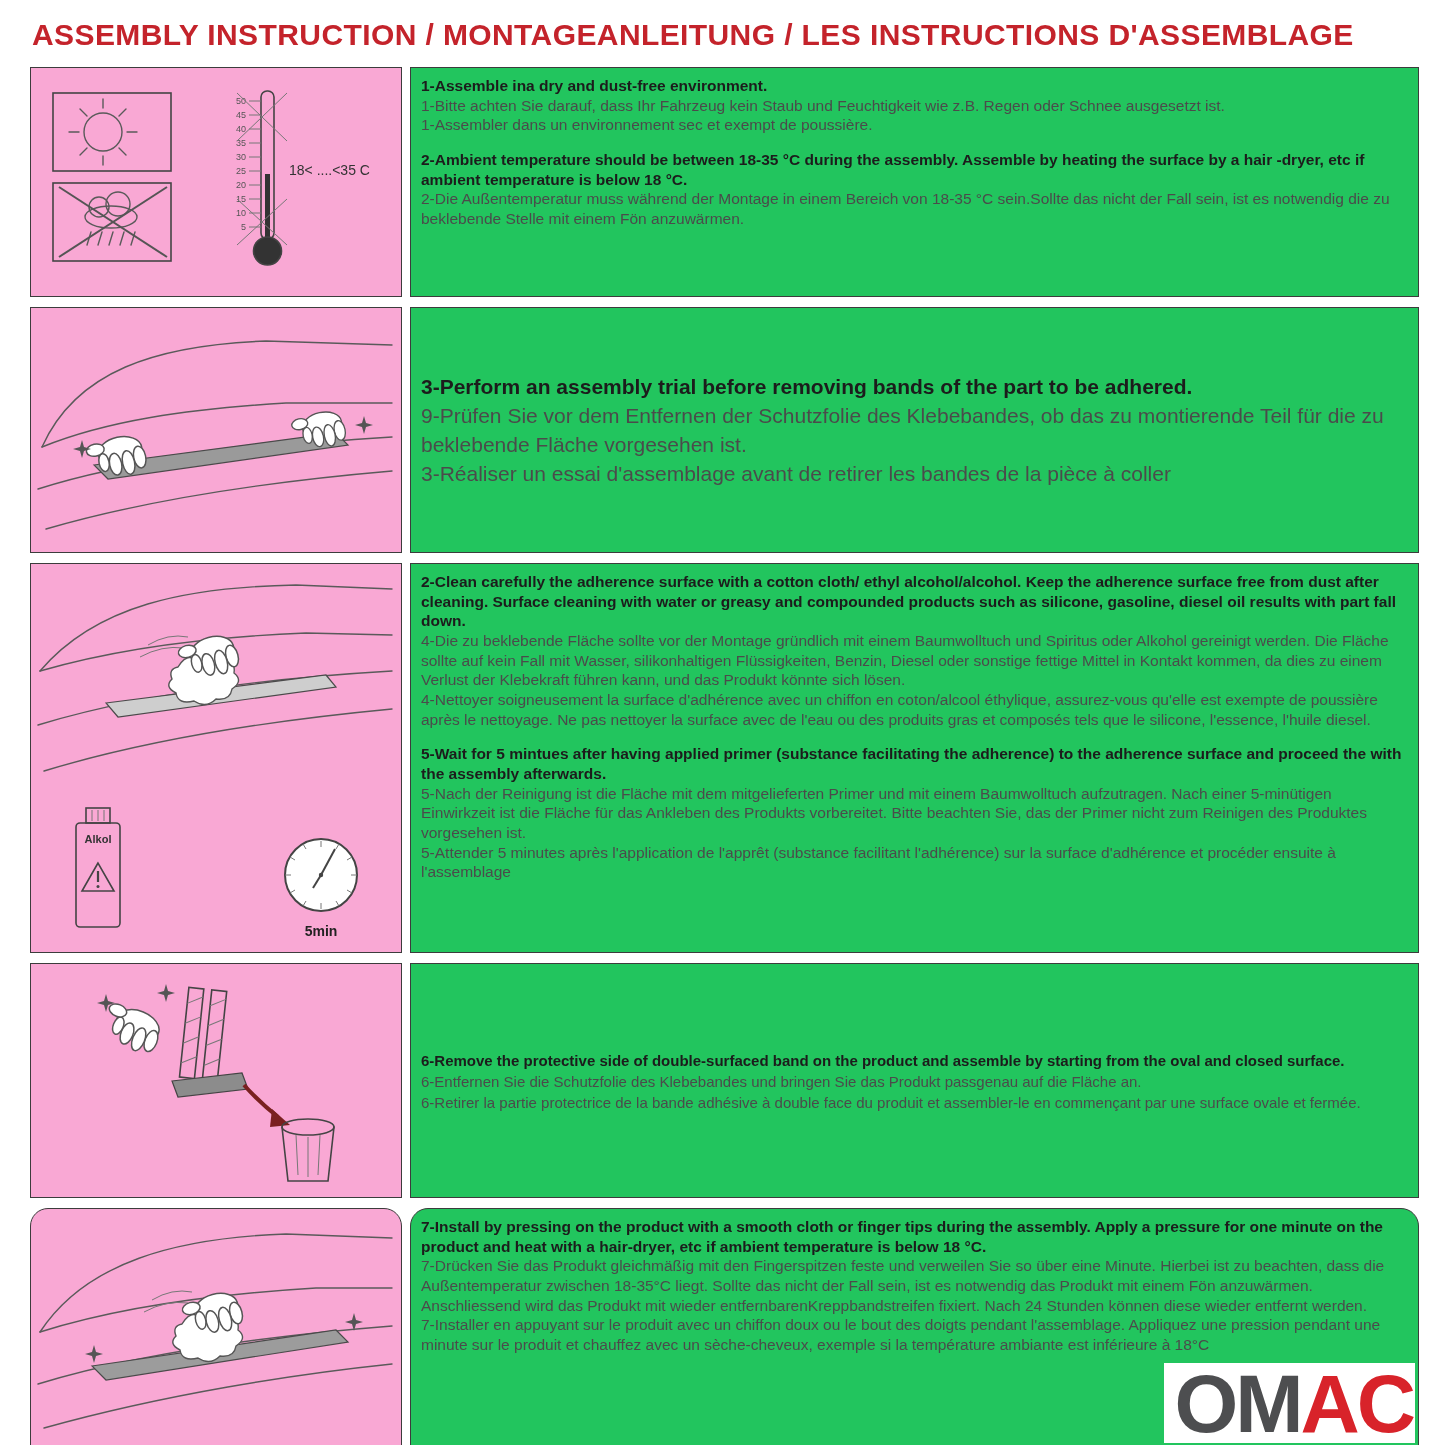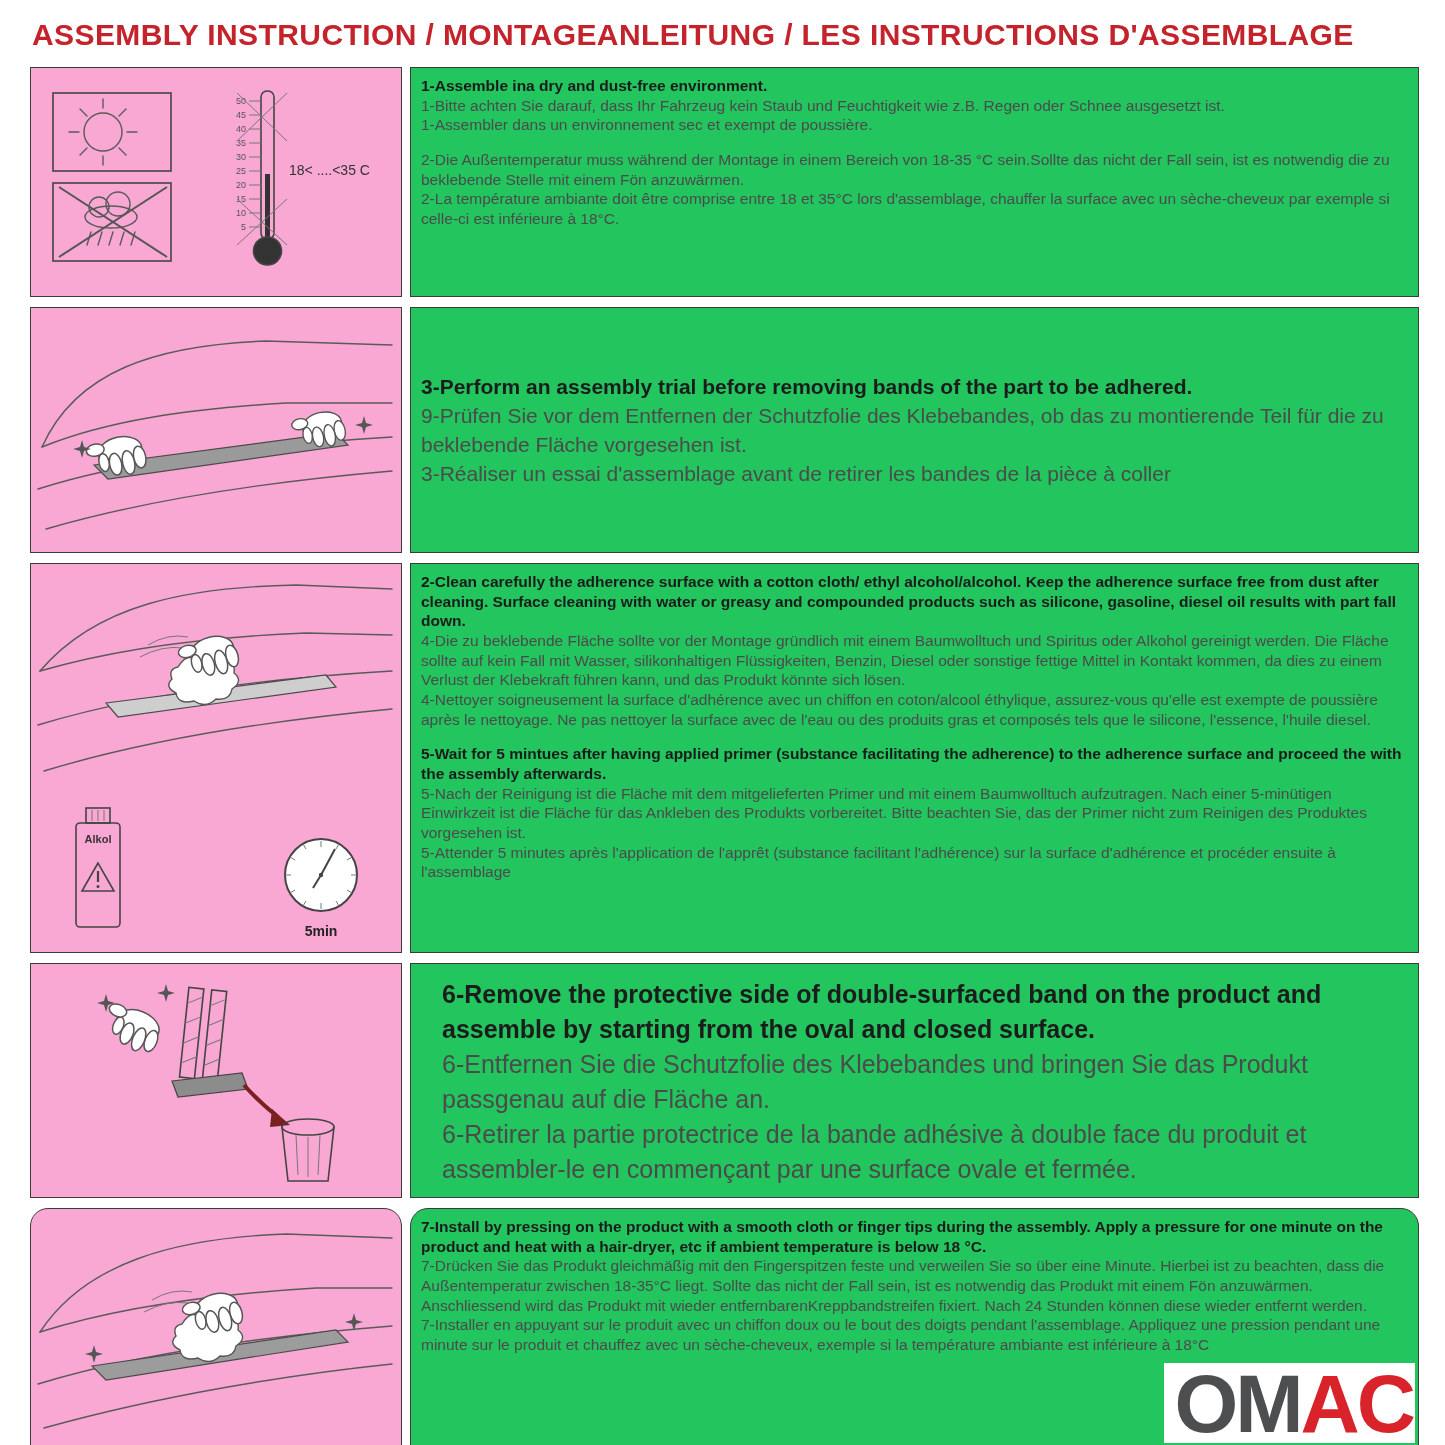--- a/index.html
+++ b/index.html
@@ -38,21 +38,21 @@
   .txt.center { display:flex; flex-direction:column; justify-content:center; }
   .r1 { height:230px; }
   .r2 { height:246px; }
   .r3 { height:390px; }
   .r4 { height:235px; }
   .r5 { height:260px;border-radius:18px; }
   p { color:#4b4b4b; }
   p.b { font-weight:bold; color:#1c1c1c; }
   .fs-s p { font-size:15.5px; line-height:1.27; }
   .fs-l p { font-size:21px;  line-height:1.38; }
-  .fs-m p { font-size:25px;  line-height:1.4;margin-left:21px;  }
+  .fs-m p { font-size:15px;  line-height:1.4;  }
   .gap-s { height:15px; }
   svg { display:block; }
   .sk   { stroke:#5a5a5a; stroke-width:1.4; fill:none; stroke-linecap:round; }
   .sk2  { stroke:#444;    stroke-width:1.6; fill:none; stroke-linecap:round; }
   .thin { stroke:#777;    stroke-width:1;   fill:none; }
   .logo {
     position:absolute; right:30px; bottom:2px;
     background:#fff; padding:2px 2px 0 10px;
     font-weight:bold; font-size:82px; line-height:.95;
     letter-spacing:-3px;
@@ -145,22 +145,22 @@
           <line x1="246" y1="120" x2="196" y2="166" class="thin"></line>
           <text x="248" y="96" font-size="14" fill="#333">18&lt; ....&lt;35 C</text>
         </g>
       </svg>
     </div>
     <div class="txt r1 fs-s">
       <p class="b">1-Assemble ina dry and dust-free environment.</p>
       <p>1-Bitte achten Sie darauf, dass Ihr Fahrzeug kein Staub und Feuchtigkeit wie z.B. Regen oder Schnee ausgesetzt ist.</p>
       <p>1-Assembler dans un environnement sec et exempt de poussière.</p>
       <div class="gap-s"></div>
+      <p class="b">2-Ambient temperature should be between 18-35 °C  during the assembly. Assemble by heating the surface by a hair -dryer, etc if ambient temperature is below 18 °C.</p>
       <p>2-Die Außentemperatur muss während der Montage in einem Bereich von 18-35 °C  sein.Sollte das nicht der Fall sein, ist es notwendig die zu beklebende Stelle mit einem Fön anzuwärmen.</p>
-      <p>2-La température ambiante doit être comprise entre 18 et 35°C lors d'assemblage, chauffer la surface avec un sèche-cheveux par exemple si celle-ci est inférieure à 18°C.</p>
     </div>
   </div>
 
   <div class="row r2">
     <div class="illus r2">
       <svg width="360" height="203" viewBox="0 0 360 203">
         <path d="M6,118 C40,42 120,16 230,12 L356,16" class="sk"></path>
         <path d="M6,118 C70,92 150,80 250,74 L356,74" class="sk"></path>
         <path d="M2,160 C90,132 200,118 356,108" class="sk"></path>
         <path d="M10,200 C120,168 240,152 356,142" class="sk"></path>

